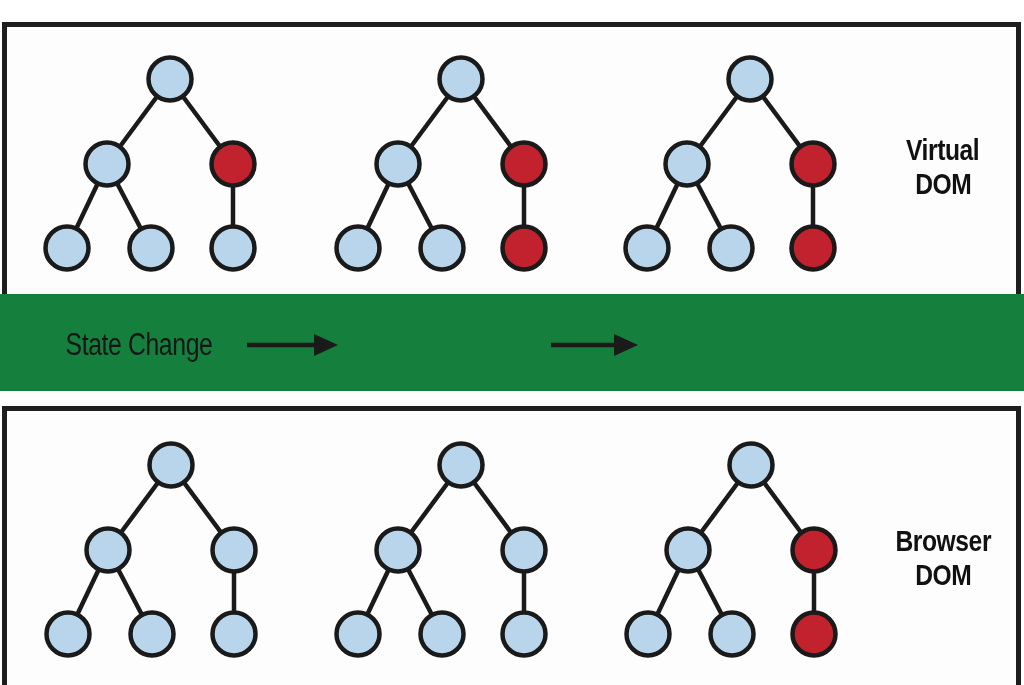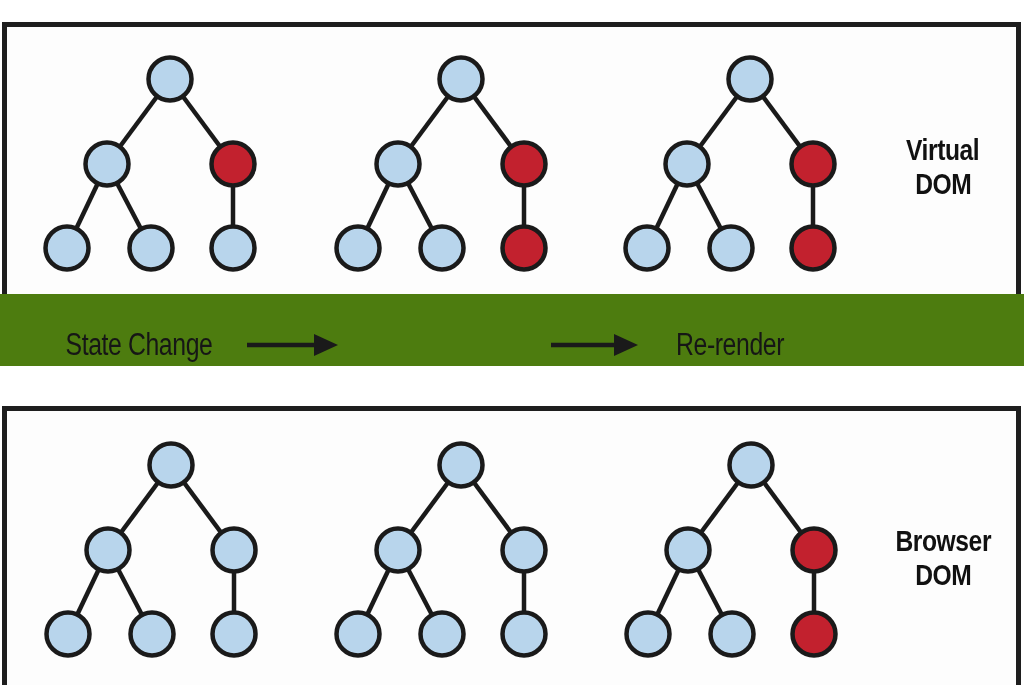--- a/index.html
+++ b/index.html
@@ -49,22 +49,22 @@
     letter-spacing: -0.5px;
   }
   .virtual .panel-label { top: 106px; }
   .browser .panel-label { top: 113px; }
   .panel-label .line { display: block; }
   .panel-label .line > span { display: inline-block; transform: scaleX(0.82); }
 
   .process-row {
     position: absolute;
     left: 0; top: 294px;
-    width: 1024px; height: 72px;
-    background: #4d7c0f;
+    width: 1024px; height: 97px;
+    background: #15803d;
   }
   .process-item {
     position: absolute;
     top: 51px;
     transform: translate(-50%, -50%);
     white-space: nowrap;
   }
   .process-step {
     color: #161616;
     font-size: 31px;
@@ -138,23 +138,20 @@
         <line x1="1" y1="13" x2="72" y2="13" stroke="#1a1a1a" stroke-width="4.5"></line>
         <polygon points="68,2 92,13 68,24" fill="#1a1a1a"></polygon>
       </svg>
     </div>
     <div class="process-item arrow-1">
       <svg class="arrow-icon" width="88" height="26" viewBox="0 0 88 26">
         <line x1="1" y1="13" x2="68" y2="13" stroke="#1a1a1a" stroke-width="4.5"></line>
         <polygon points="64,2 88,13 64,24" fill="#1a1a1a"></polygon>
       </svg>
     </div>
-    <div class="process-item process-step step-2">
-      <span>Re-render</span>
-    </div>
   </div>
 
   <section class="dom-box browser">
     <svg class="tree tree-1" viewBox="0 0 218 221">
         <line x1="129" y1="26" x2="66" y2="111" stroke="#1a1a1a" stroke-width="4.5"></line>
         <line x1="129" y1="26" x2="192" y2="111" stroke="#1a1a1a" stroke-width="4.5"></line>
         <line x1="66" y1="111" x2="26" y2="195" stroke="#1a1a1a" stroke-width="4.5"></line>
         <line x1="66" y1="111" x2="110" y2="195" stroke="#1a1a1a" stroke-width="4.5"></line>
         <line x1="192" y1="111" x2="192" y2="195" stroke="#1a1a1a" stroke-width="4.5"></line>
         <circle cx="129" cy="26" r="21.5" fill="#b8d5ec" stroke="#1a1a1a" stroke-width="4.5"></circle>

